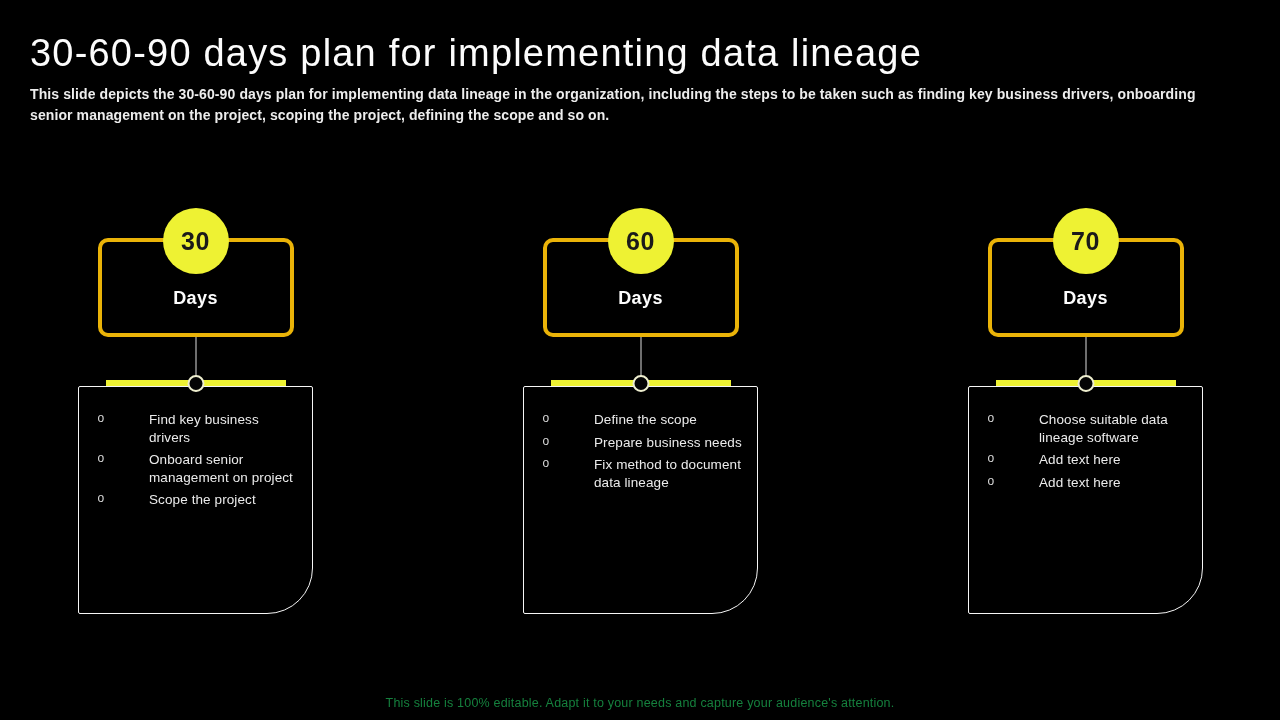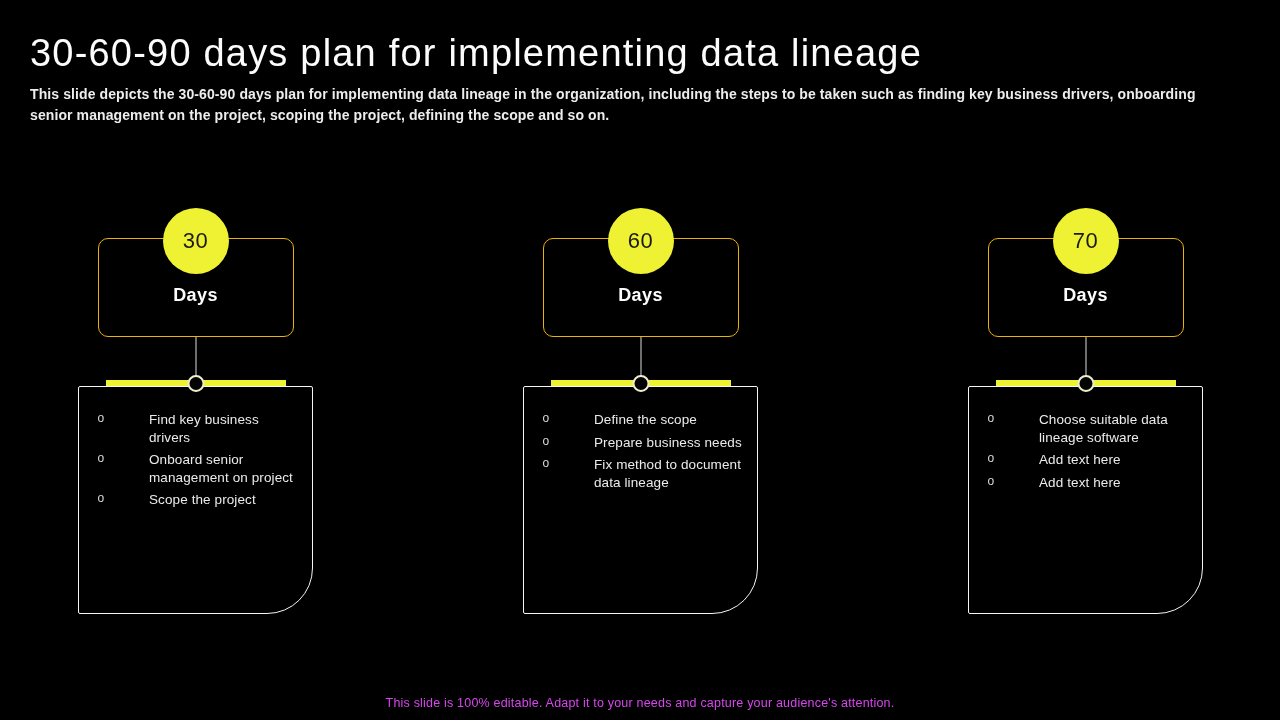--- a/index.html
+++ b/index.html
@@ -18,43 +18,43 @@
     font-size:38px; font-weight:300; letter-spacing:1.2px;
     color:#fcfcfc; white-space:nowrap;
   }
   .description {
     position:absolute; left:30px; top:84px; width:1212px;
     font-size:14px; font-weight:600; line-height:1.5;
     color:#ededed; letter-spacing:0.1px;
   }
   .footer-note {
     position:absolute; left:0; top:696px; width:100%;
-    text-align:center; font-size:12.5px; color:#d946ef; letter-spacing:0.2px;
+    text-align:center; font-size:12.5px; color:#15803d; letter-spacing:0.2px;
   }
 
   .column { position:absolute; top:208px; width:235px; height:412px; }
   .col-0 { left:78px; }
   .col-1 { left:523px; }
   .col-2 { left:968px; }
 
   .milestone-circle {
     position:absolute; top:0; left:50%; transform:translateX(-50%);
     width:66px; height:66px; border-radius:50%;
     background:var(--accent,#eef233);
     display:flex; align-items:center; justify-content:center;
     z-index:3;
   }
   .milestone-number {
-    font-size:22px; font-weight:400; color:var(--number_text,#1a1a1a);
+    font-size:25px; font-weight:700; color:var(--number_text,#1a1a1a);
     letter-spacing:0.5px;
   }
   .days-box {
     position:absolute; top:30px; left:50%; transform:translateX(-50%);
     width:196px; height:99px;
-    border:1px solid #eab308; border-radius:10px;
+    border:4px solid #eab308; border-radius:10px;
     z-index:1;
   }
   .days-label {
     position:absolute; top:46px; left:0; width:100%;
     text-align:center; font-size:18px; font-weight:700; color:#fdfdfd;
     letter-spacing:0.4px;
   }
   .connector-line {
     position:absolute; top:129px; left:50%; transform:translateX(-0.5px);
     width:1px; height:47px; background:#dcdcdc; z-index:0;

